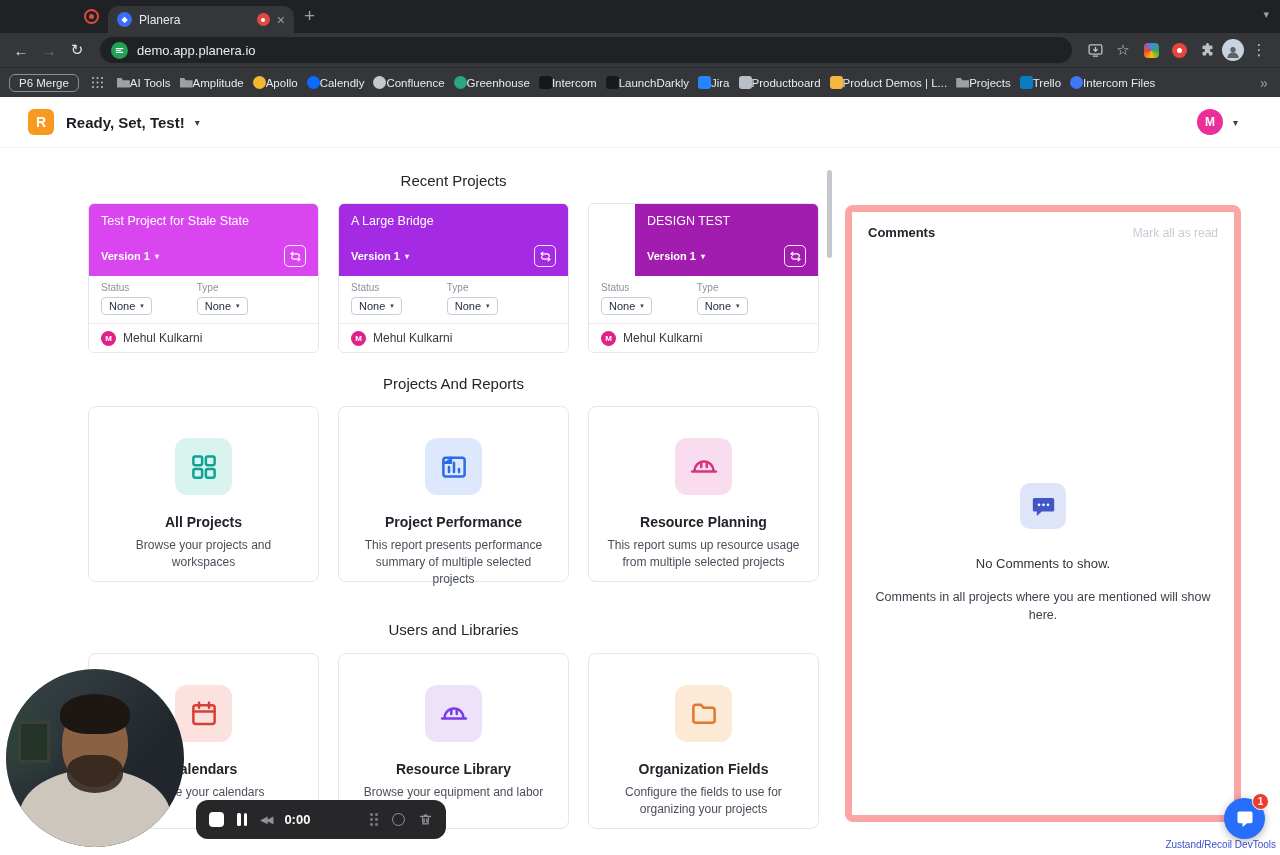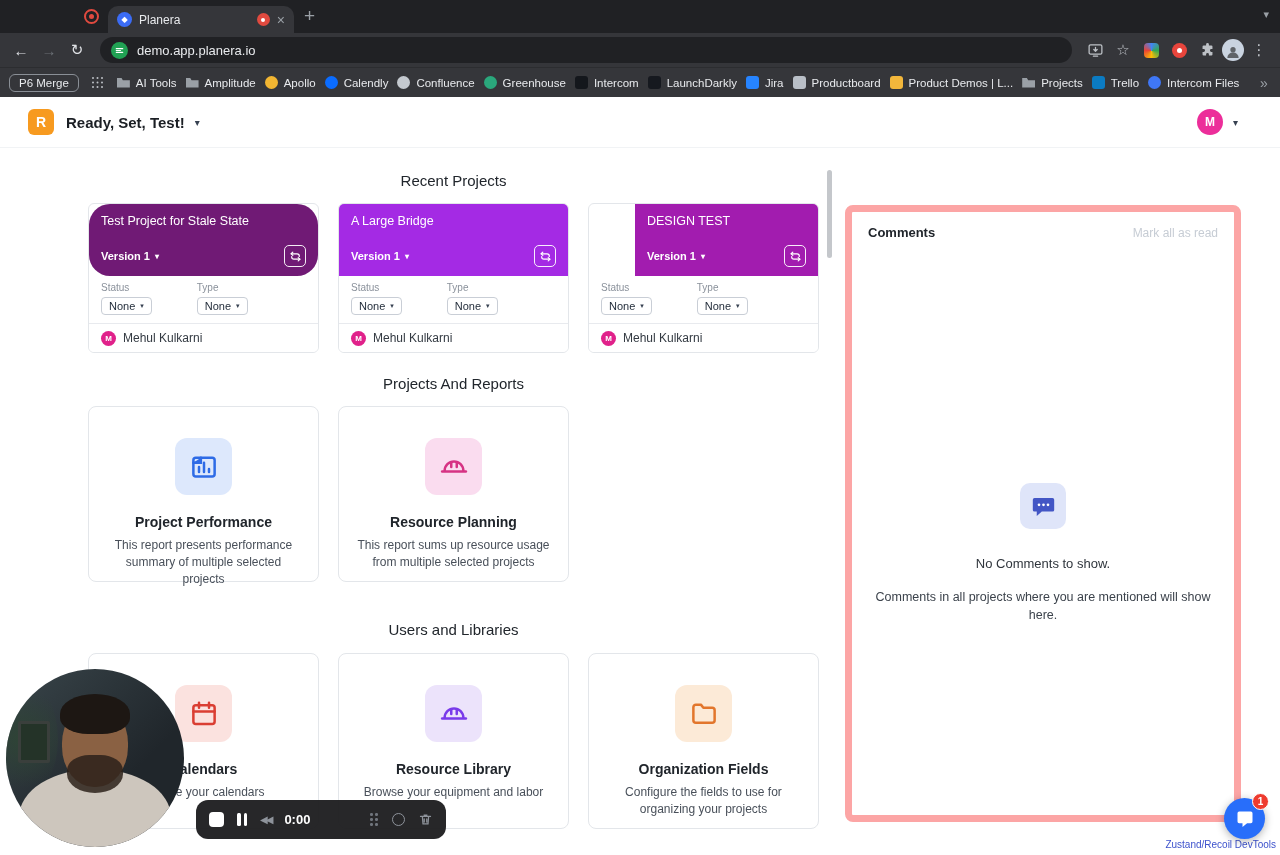--- a/index.html
+++ b/index.html
@@ -46,21 +46,21 @@
 
   .bookmarks { position:absolute; top:67px; left:0; right:0; height:30px; background:#35363a;
                border-top:1px solid #2c2d30; display:flex; align-items:center; gap:9px;
                padding:0 36px 0 9px; overflow:hidden; }
   .bm-chip { border:1px solid #8a8f96; color:#e8eaed; font-size:11.5px; padding:2px 9px;
              border-radius:6px; white-space:nowrap; }
   .bm-apps { width:12px; height:12px; position:relative; margin:0 4px; flex:none; }
   .bm-apps i { position:absolute; left:0; top:0; width:2.5px; height:2.5px; border-radius:50%; background:#bdc1c6;
     box-shadow:4.5px 0 0 #bdc1c6, 9px 0 0 #bdc1c6, 0 4.5px 0 #bdc1c6, 4.5px 4.5px 0 #bdc1c6,
     9px 4.5px 0 #bdc1c6, 0 9px 0 #bdc1c6, 4.5px 9px 0 #bdc1c6, 9px 9px 0 #bdc1c6; display:block; }
-  .bm { display:flex; align-items:center; gap:6px; color:#e8eaed; font-size:11.5px; white-space:nowrap; flex:none; }
+  .bm { display:flex; align-items:center; gap:0; color:#e8eaed; font-size:11.5px; white-space:nowrap; flex:none; }
   .bm-ico { width:13px; height:13px; border-radius:3px; flex:none; }
   .bm-ico.round { border-radius:50%; }
   .bm-ico.folder { border-radius:0; clip-path:polygon(0 16%,36% 16%,46% 32%,100% 32%,100% 88%,0 88%); }
   .bm-more { position:absolute; right:0; top:0; width:32px; height:30px; background:#35363a;
              color:#9aa0a6; font-size:14px; display:flex; align-items:center; justify-content:center; }
 
   
   .appheader { position:absolute; top:97px; left:0; right:0; height:51px; background:#fff;
                border-bottom:1px solid #f1f3f5; display:flex; align-items:center; padding:0 42px 0 28px; }
   .app-logo { width:26px; height:26px; border-radius:6px; background:#f79a1f; color:#fff;
@@ -298,21 +298,21 @@
     <div class="user-avatar">M</div>
     <span class="hdr-chev">▾</span>
   </div>
 
   <div class="main">
 
     <h2 class="sec sec1">Recent Projects</h2>
     <div class="row">
 
       <div class="pcard">
-        <div class="pcard-head" style="background: #701a75; border-radius: 21px;">
+        <div class="pcard-head" style="background: #d946ef;">
           <div class="pcard-title">Test Project for Stale State</div>
           <div class="pcard-headrow">
             <button class="version-btn">
               <span>Version 1</span>
               <span class="chev">▾</span>
             </button>
             <button class="merge-btn">
               <svg viewBox="0 0 24 24" fill="none" stroke="#fff" stroke-width="2.2" stroke-linecap="round" stroke-linejoin="round">
                   <path d="M7 4 4 7l3 3"></path>
                   <path d="M4 7h11a4 4 0 0 1 4 4v1"></path>
@@ -421,20 +421,32 @@
         <div class="pcard-foot">
           <span class="owner-avatar">M</span>
           <span>Mehul Kulkarni</span>
         </div>
       </div>
     </div>
 
     <h2 class="sec sec2">Projects And Reports</h2>
     <div class="row">
 
+      <div class="rcard">
+        <div class="ricon" style="background: rgb(217, 244, 239); color: rgb(14, 163, 148);">
+          <svg viewBox="0 0 24 24" fill="none" stroke="currentColor" stroke-width="2">
+              <rect x="3.5" y="3.5" width="7" height="7" rx="1.5"></rect>
+              <rect x="13.5" y="3.5" width="7" height="7" rx="1.5"></rect>
+              <rect x="3.5" y="13.5" width="7" height="7" rx="1.5"></rect>
+              <rect x="13.5" y="13.5" width="7" height="7" rx="1.5"></rect>
+            </svg>
+        </div>
+        <div class="rtitle">All Projects</div>
+        <div class="rdesc">Browse your projects and workspaces</div>
+      </div>
 
       <div class="rcard">
         <div class="ricon" style="background: rgb(221, 232, 252); color: rgb(46, 107, 230);">
           <svg viewBox="0 0 24 24" fill="none" stroke="currentColor" stroke-width="2" stroke-linecap="round">
               <rect x="3.5" y="4.5" width="17" height="15" rx="2"></rect>
               <path d="M8 16v-4M12 16V8.5M16 16v-2.5"></path>
               <path d="M3.5 8.5h6v-4" fill="currentColor"></path>
             </svg>
         </div>
         <div class="rtitle">Project Performance</div>

